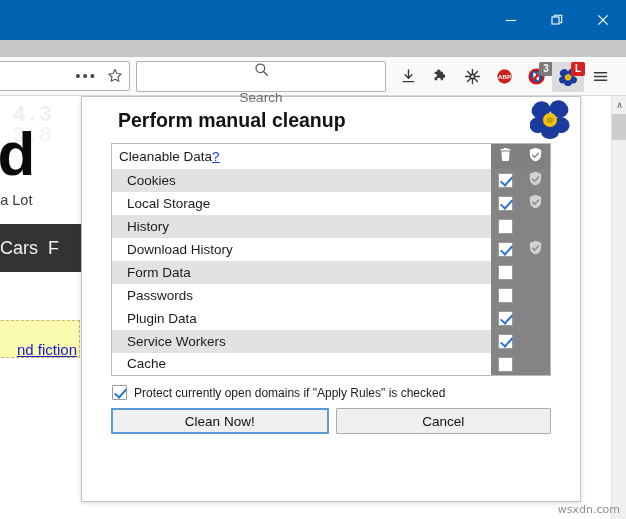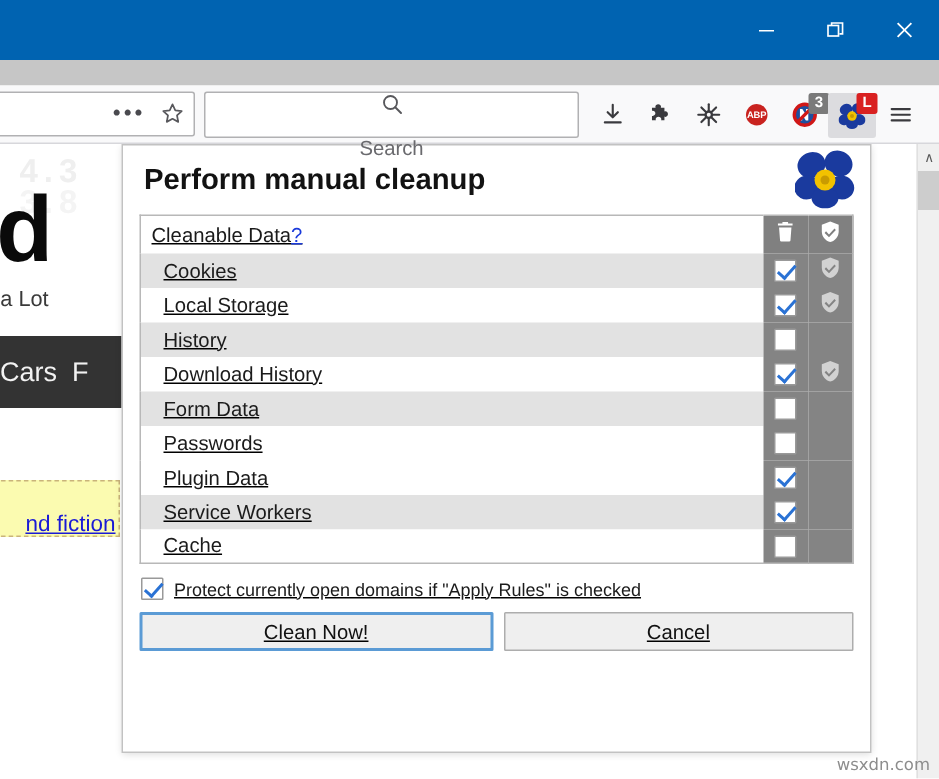--- a/index.html
+++ b/index.html
@@ -107,26 +107,26 @@
 
   
   .dialog {
     position: absolute; left: 81px; top: 96px; width: 500px; height: 406px;
     background: #ffffff;
     border: 1px solid #c2c2c2;
     box-shadow: 0 1px 5px rgba(0,0,0,0.14);
   }
   .dlg-head {
     height: 46px; display: flex; align-items: center;
-    padding: 0 14px; position: relative;
+    padding: 0 24px; position: relative; margin-left: 12px;
   }
   .dlg-title { font-size: 19.5px; font-weight: bold; color: #121212; }
   .flower { position: absolute; right: 10px; top: 2px; width: 40px; height: 40px; }
 
-  .dlg-body { padding: 0 11px; text-decoration: underline; }
+  .dlg-body { padding: 0 29px; }
 
   table.cleanable {
     width: 100%; border-collapse: collapse; table-layout: fixed;
     border: 1px solid #b8b8b8;
     font-size: 13.5px; color: #222;
   }
   table.cleanable th, table.cleanable td { padding: 0; }
   .col-label { }
   .col-trash { width: 30px; }
   .col-shield { width: 30px; }

